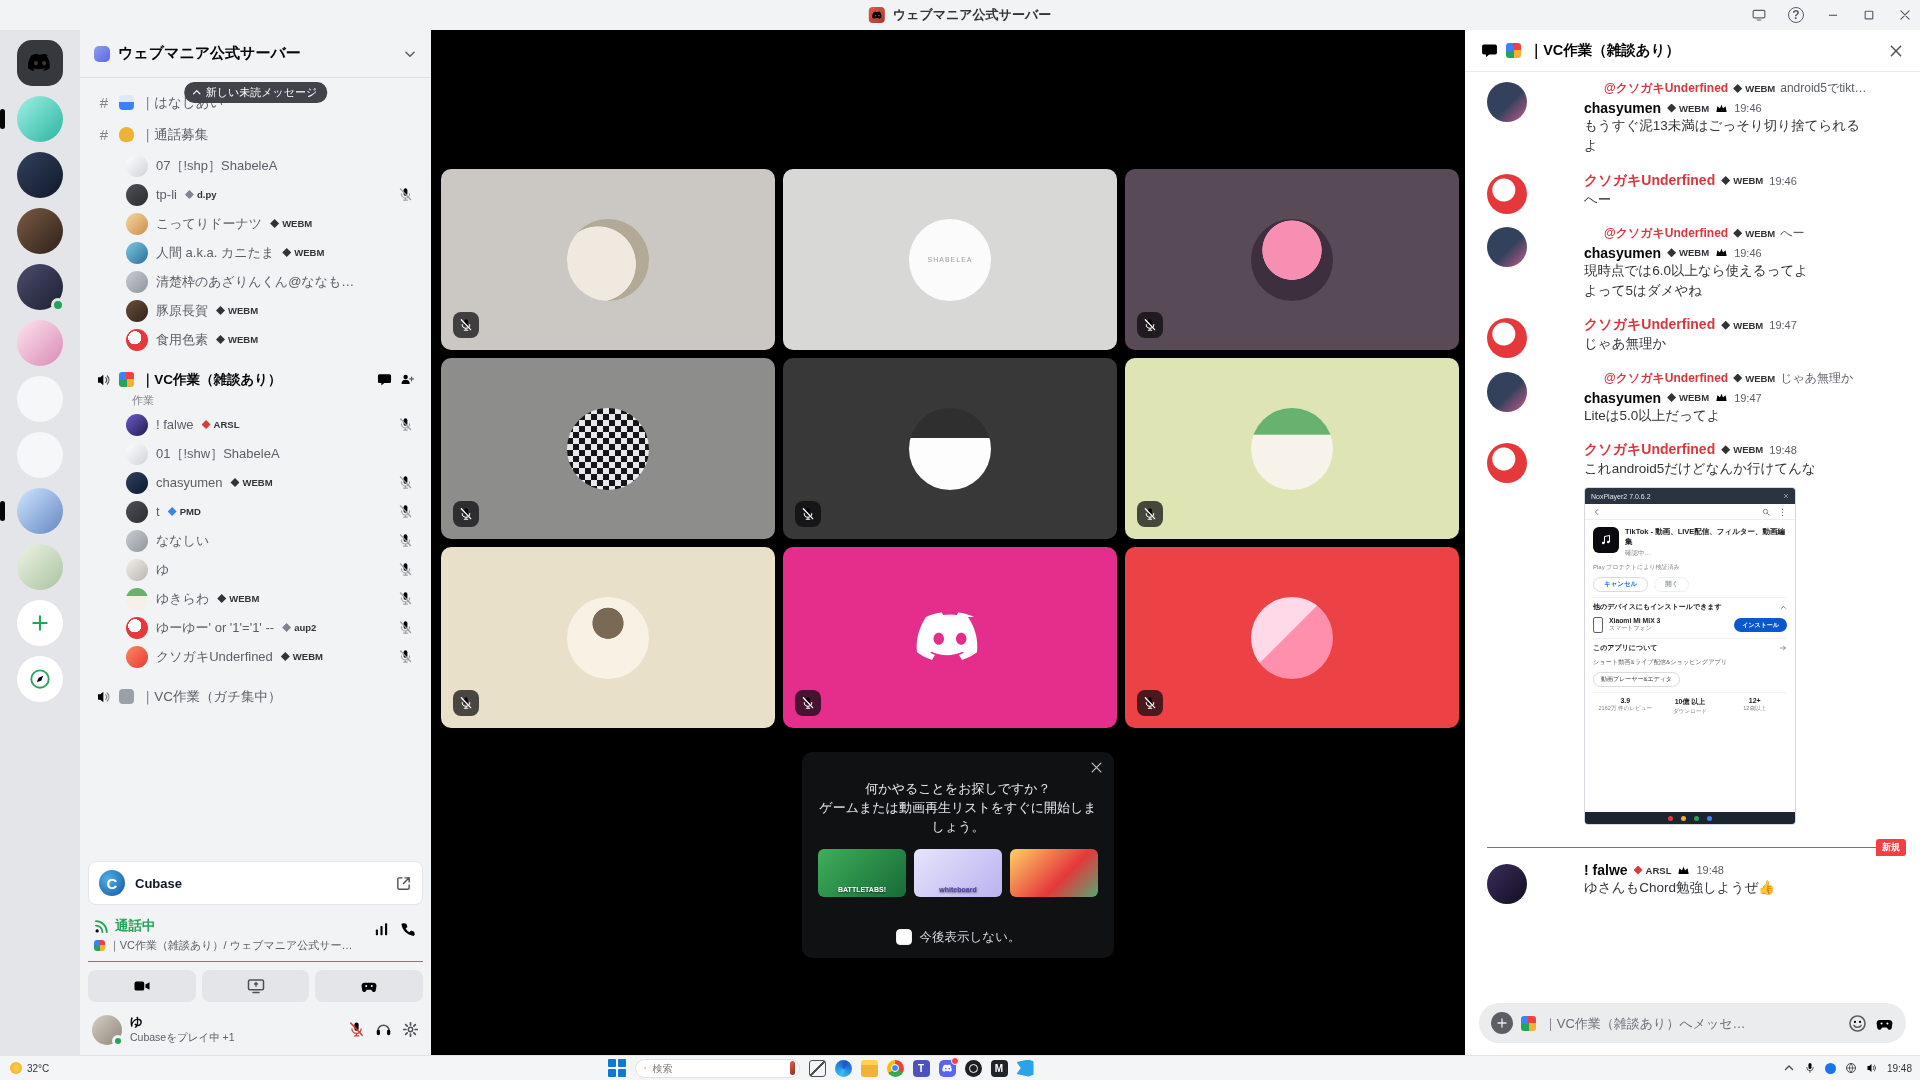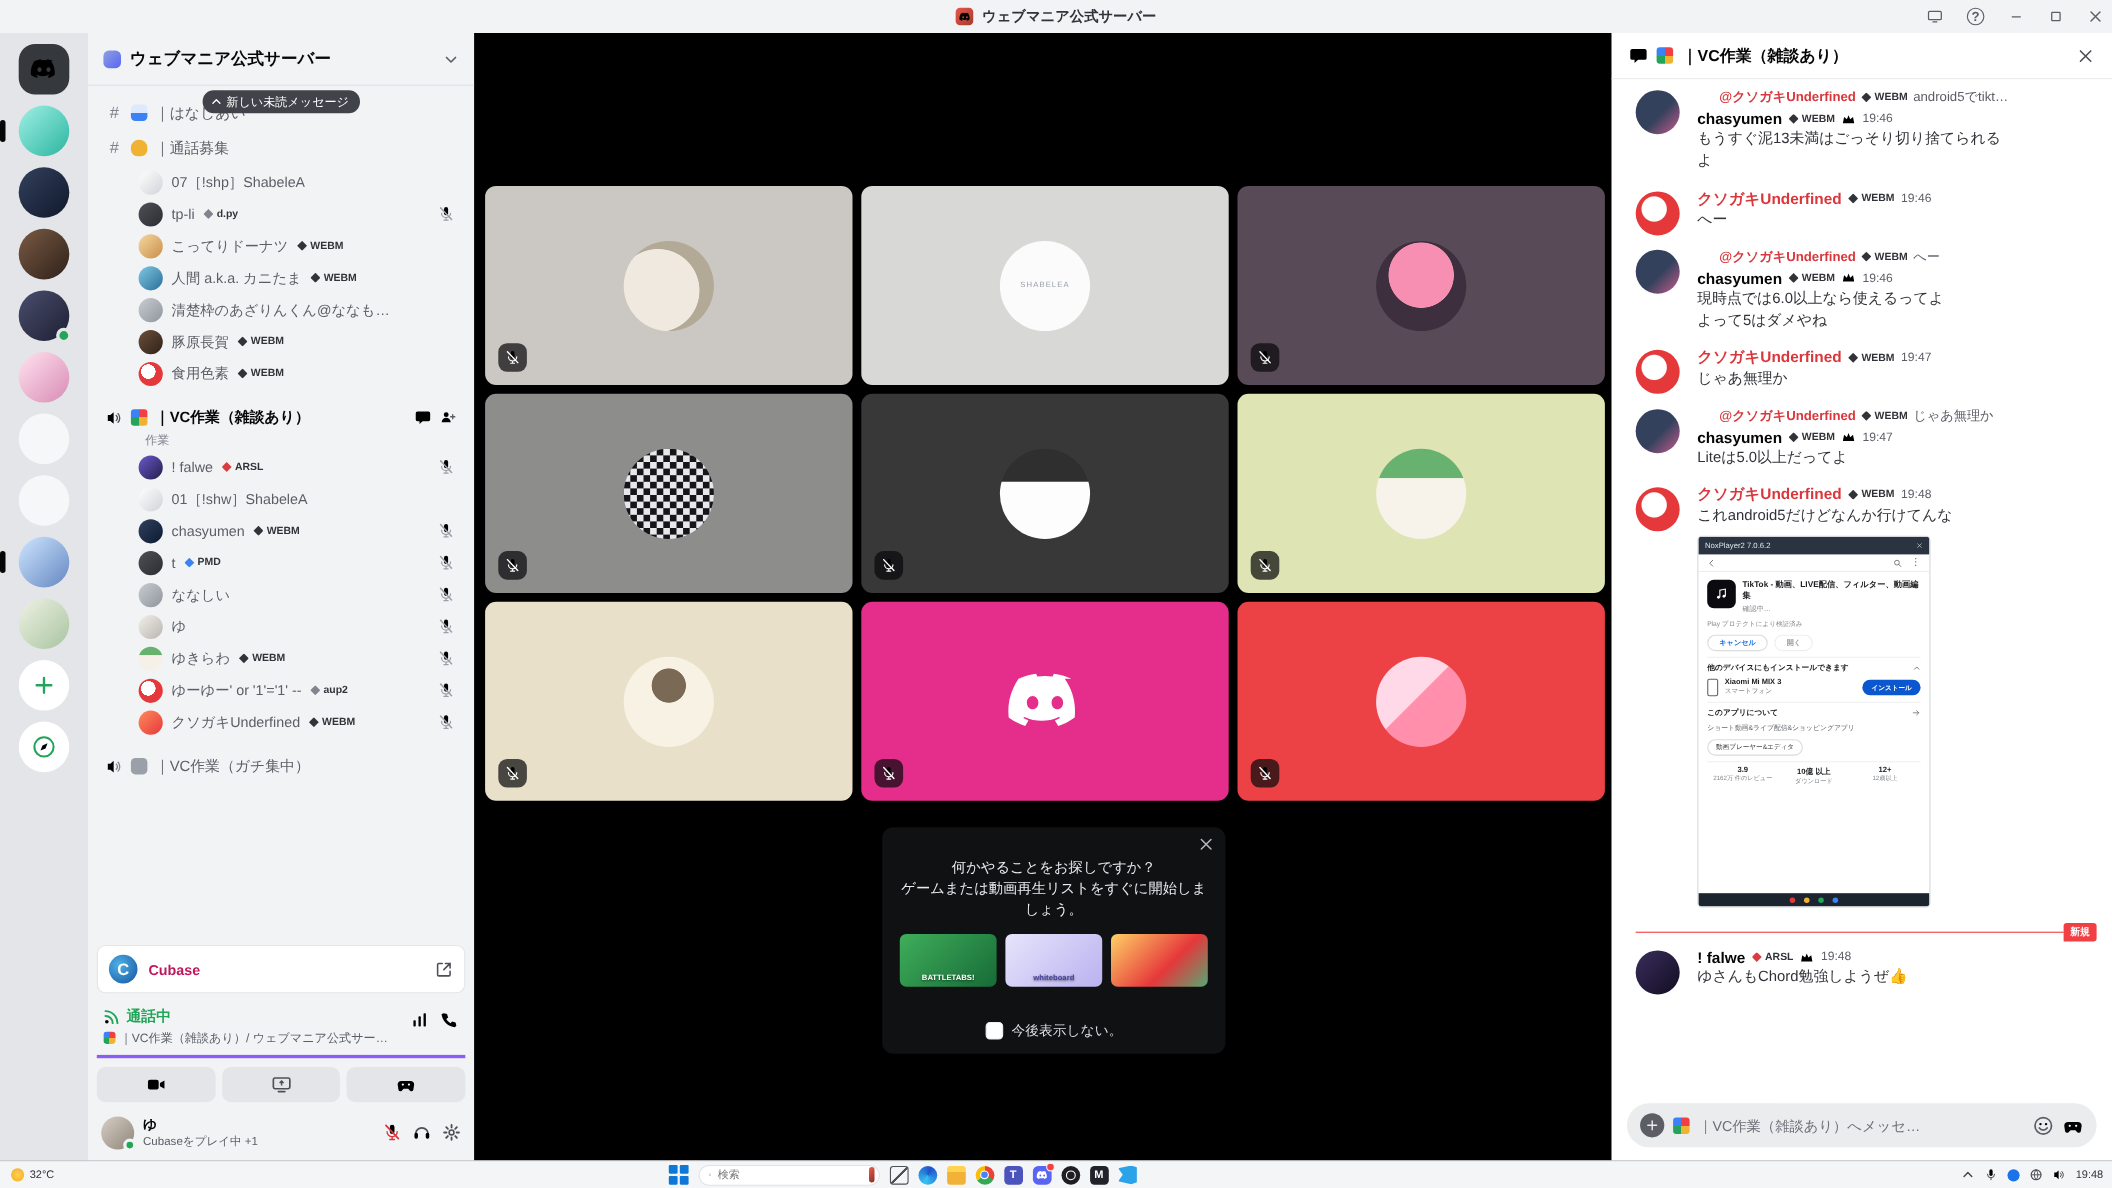--- a/index.html
+++ b/index.html
@@ -70,22 +70,22 @@
 .g8{background:linear-gradient(135deg,#6a5acd,#241d49)}
 .g9{background:linear-gradient(135deg,#33415c,#0b1b33)}
 .g10{background:linear-gradient(135deg,#c9cdd2,#8f959c)}
 .g12{background:linear-gradient(135deg,#ff8a5c,#e5383b)}
 .g13{background:linear-gradient(180deg,#67b26f 35%,#f5f0e8 36%)}
 
 
 .sb-bottom{flex:none;padding:6px 8px 8px}
 .actcard{background:#fff;border:1px solid #e3e5e8;border-radius:8px;height:44px;display:flex;align-items:center;gap:10px;padding:0 10px;margin-bottom:8px}
 .cubase-logo{width:26px;height:26px;border-radius:50%;background:radial-gradient(circle at 35% 35%,#4db1e8,#15539e);color:#fff;font-weight:bold;font-size:15px;display:flex;align-items:center;justify-content:center}
-.actcard .an{font-size:13px;font-weight:bold;color:#be185d;flex:1}
-.callpanel{display:flex;align-items:flex-start;padding:4px 6px 8px;border-bottom:3px solid #8b5cf6;margin-bottom:8px}
+.actcard .an{font-size:13px;font-weight:bold;color:#0f172a;flex:1}
+.callpanel{display:flex;align-items:flex-start;padding:4px 6px 8px;border-bottom:1px solid #8b5cf6;margin-bottom:8px}
 .callpanel .cl{flex:1;min-width:0}
 .callstat{display:flex;align-items:center;gap:6px;color:#23a559;font-weight:bold;font-size:13.5px}
 .callloc{display:flex;align-items:center;gap:4px;font-size:11px;color:#5c5e66;margin-top:3px;white-space:nowrap;overflow:hidden}
 .callpanel .cr{display:flex;gap:10px;color:#4e5058;padding-top:4px}
 .btnrow{display:flex;gap:6px;margin-bottom:10px}
 .gbtn{flex:1;height:32px;border-radius:8px;background:#e3e5e8;display:flex;align-items:center;justify-content:center;color:#4e5058;cursor:pointer;border:none}
 .userbar{display:flex;align-items:center;gap:8px;padding:2px 4px}
 .ub-av{width:30px;height:30px;border-radius:50%;background:linear-gradient(135deg,#d8cfc4,#8f857a);position:relative;flex:none}
 .ub-av i{position:absolute;right:-2px;bottom:-2px;width:12px;height:12px;border-radius:50%;background:#23a559;border:3px solid #f2f3f5}
 .ub-t{flex:1;min-width:0}
@@ -125,21 +125,21 @@
 .pth2 .pthlab{color:#4a45a1}
 .pcheck{display:flex;align-items:center;justify-content:center;gap:8px;margin-top:32px;font-size:12.5px;color:#dbdee1}
 .cbox{width:16px;height:16px;border:1.5px solid #eef0f2;border-radius:4px;background:#fff;cursor:pointer}
 
 
 .chat{position:absolute;top:30px;bottom:25px;left:1465px;width:455px;background:#fff;z-index:40;display:flex;flex-direction:column}
 .chat-head{height:42px;flex:none;display:flex;align-items:center;gap:8px;padding:0 16px;border-bottom:1px solid #e8eaed;font-weight:bold;font-size:14.5px;color:#060607}
 .chat-head .bub{color:#5c5e66}
 .chat-head .hx{margin-left:auto;color:#4e5058;width:16px;height:16px;cursor:pointer}
 .msgs{flex:1;overflow:hidden;padding-bottom:6px}
-.msg{position:relative;padding:0 14px 0 78px;margin-top:15px}
+.msg{position:relative;padding:0 14px 0 119px;margin-top:15px}
 .cav{position:absolute;left:22px;top:2px;width:40px;height:40px;border-radius:50%;cursor:pointer}
 .av-chas{background:linear-gradient(135deg,#33415c 55%,#c85c8e)}
 .av-kuso{background:radial-gradient(circle at 42% 40%,#ffffff 0 11px,#e5383b 12px)}
 .av-falwe{background:linear-gradient(135deg,#3a2d5c,#120e22)}
 .mh{display:flex;align-items:center;gap:6px}
 .uname{font-weight:bold;font-size:14px;color:#060607;cursor:pointer}
 .uname.rd{color:#da373c}
 .time{font-size:11px;color:#5c5e66}
 .crown{width:13px;height:13px;color:#f0b232}
 .mt{font-size:13.5px;color:#313338;line-height:1.5}

